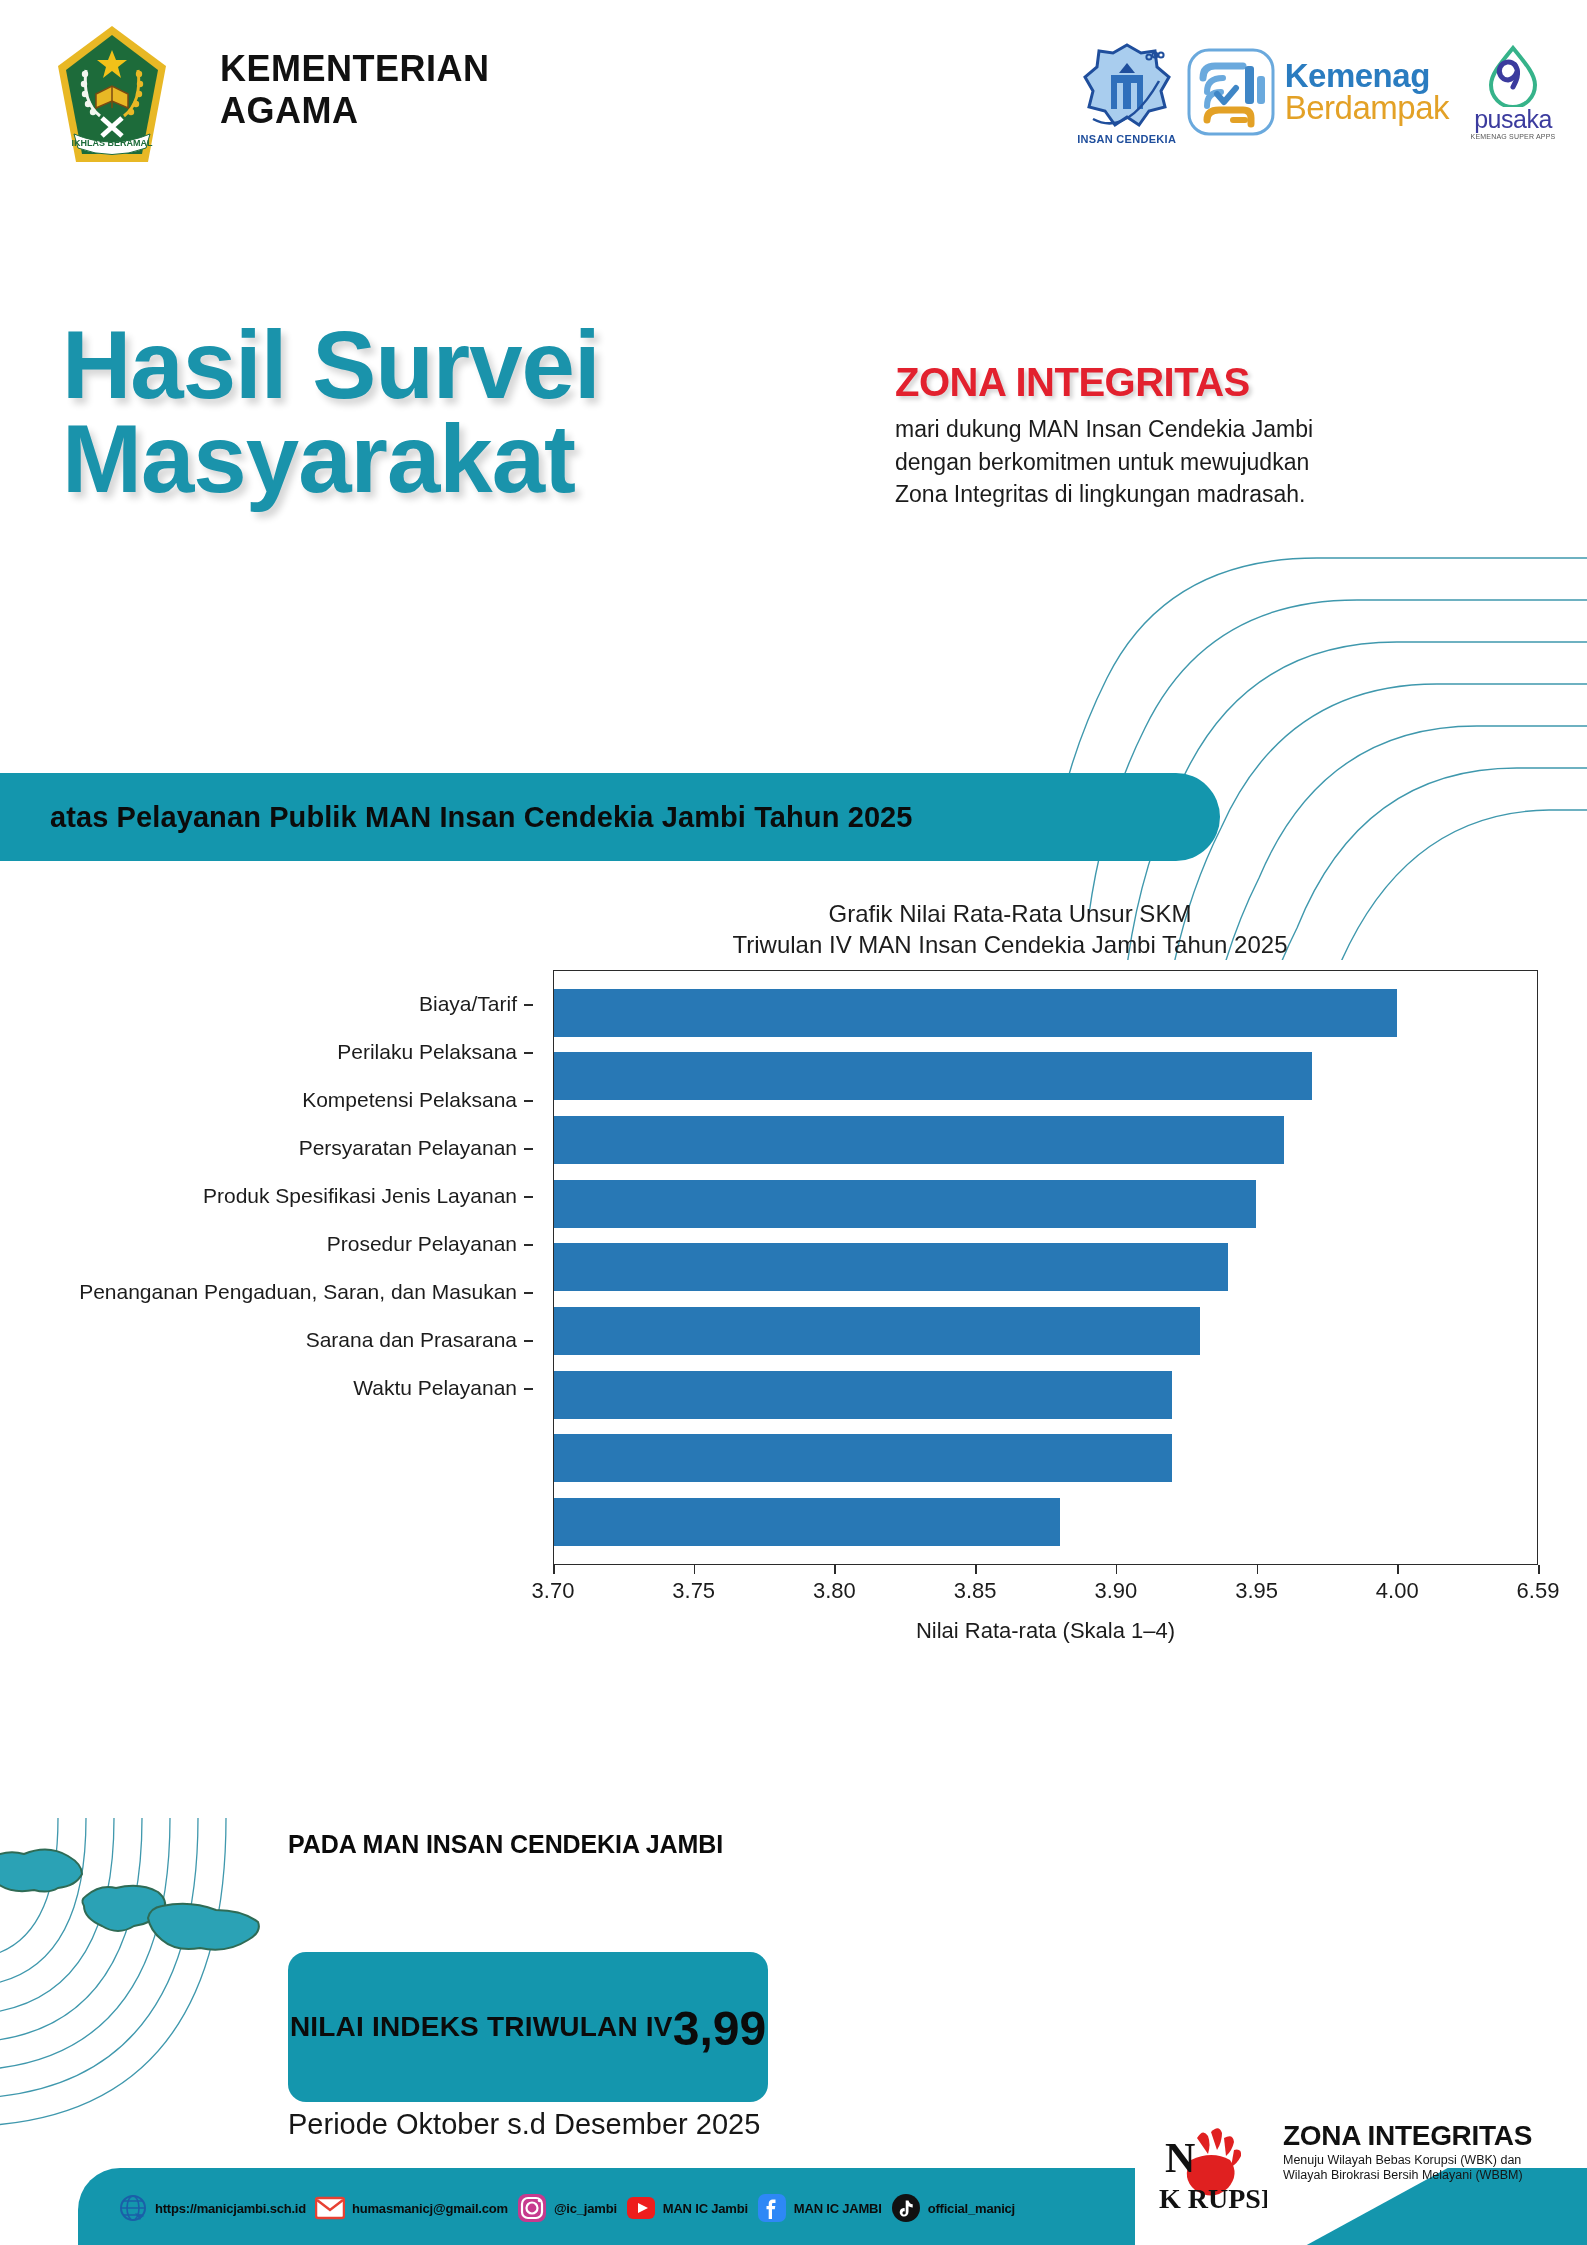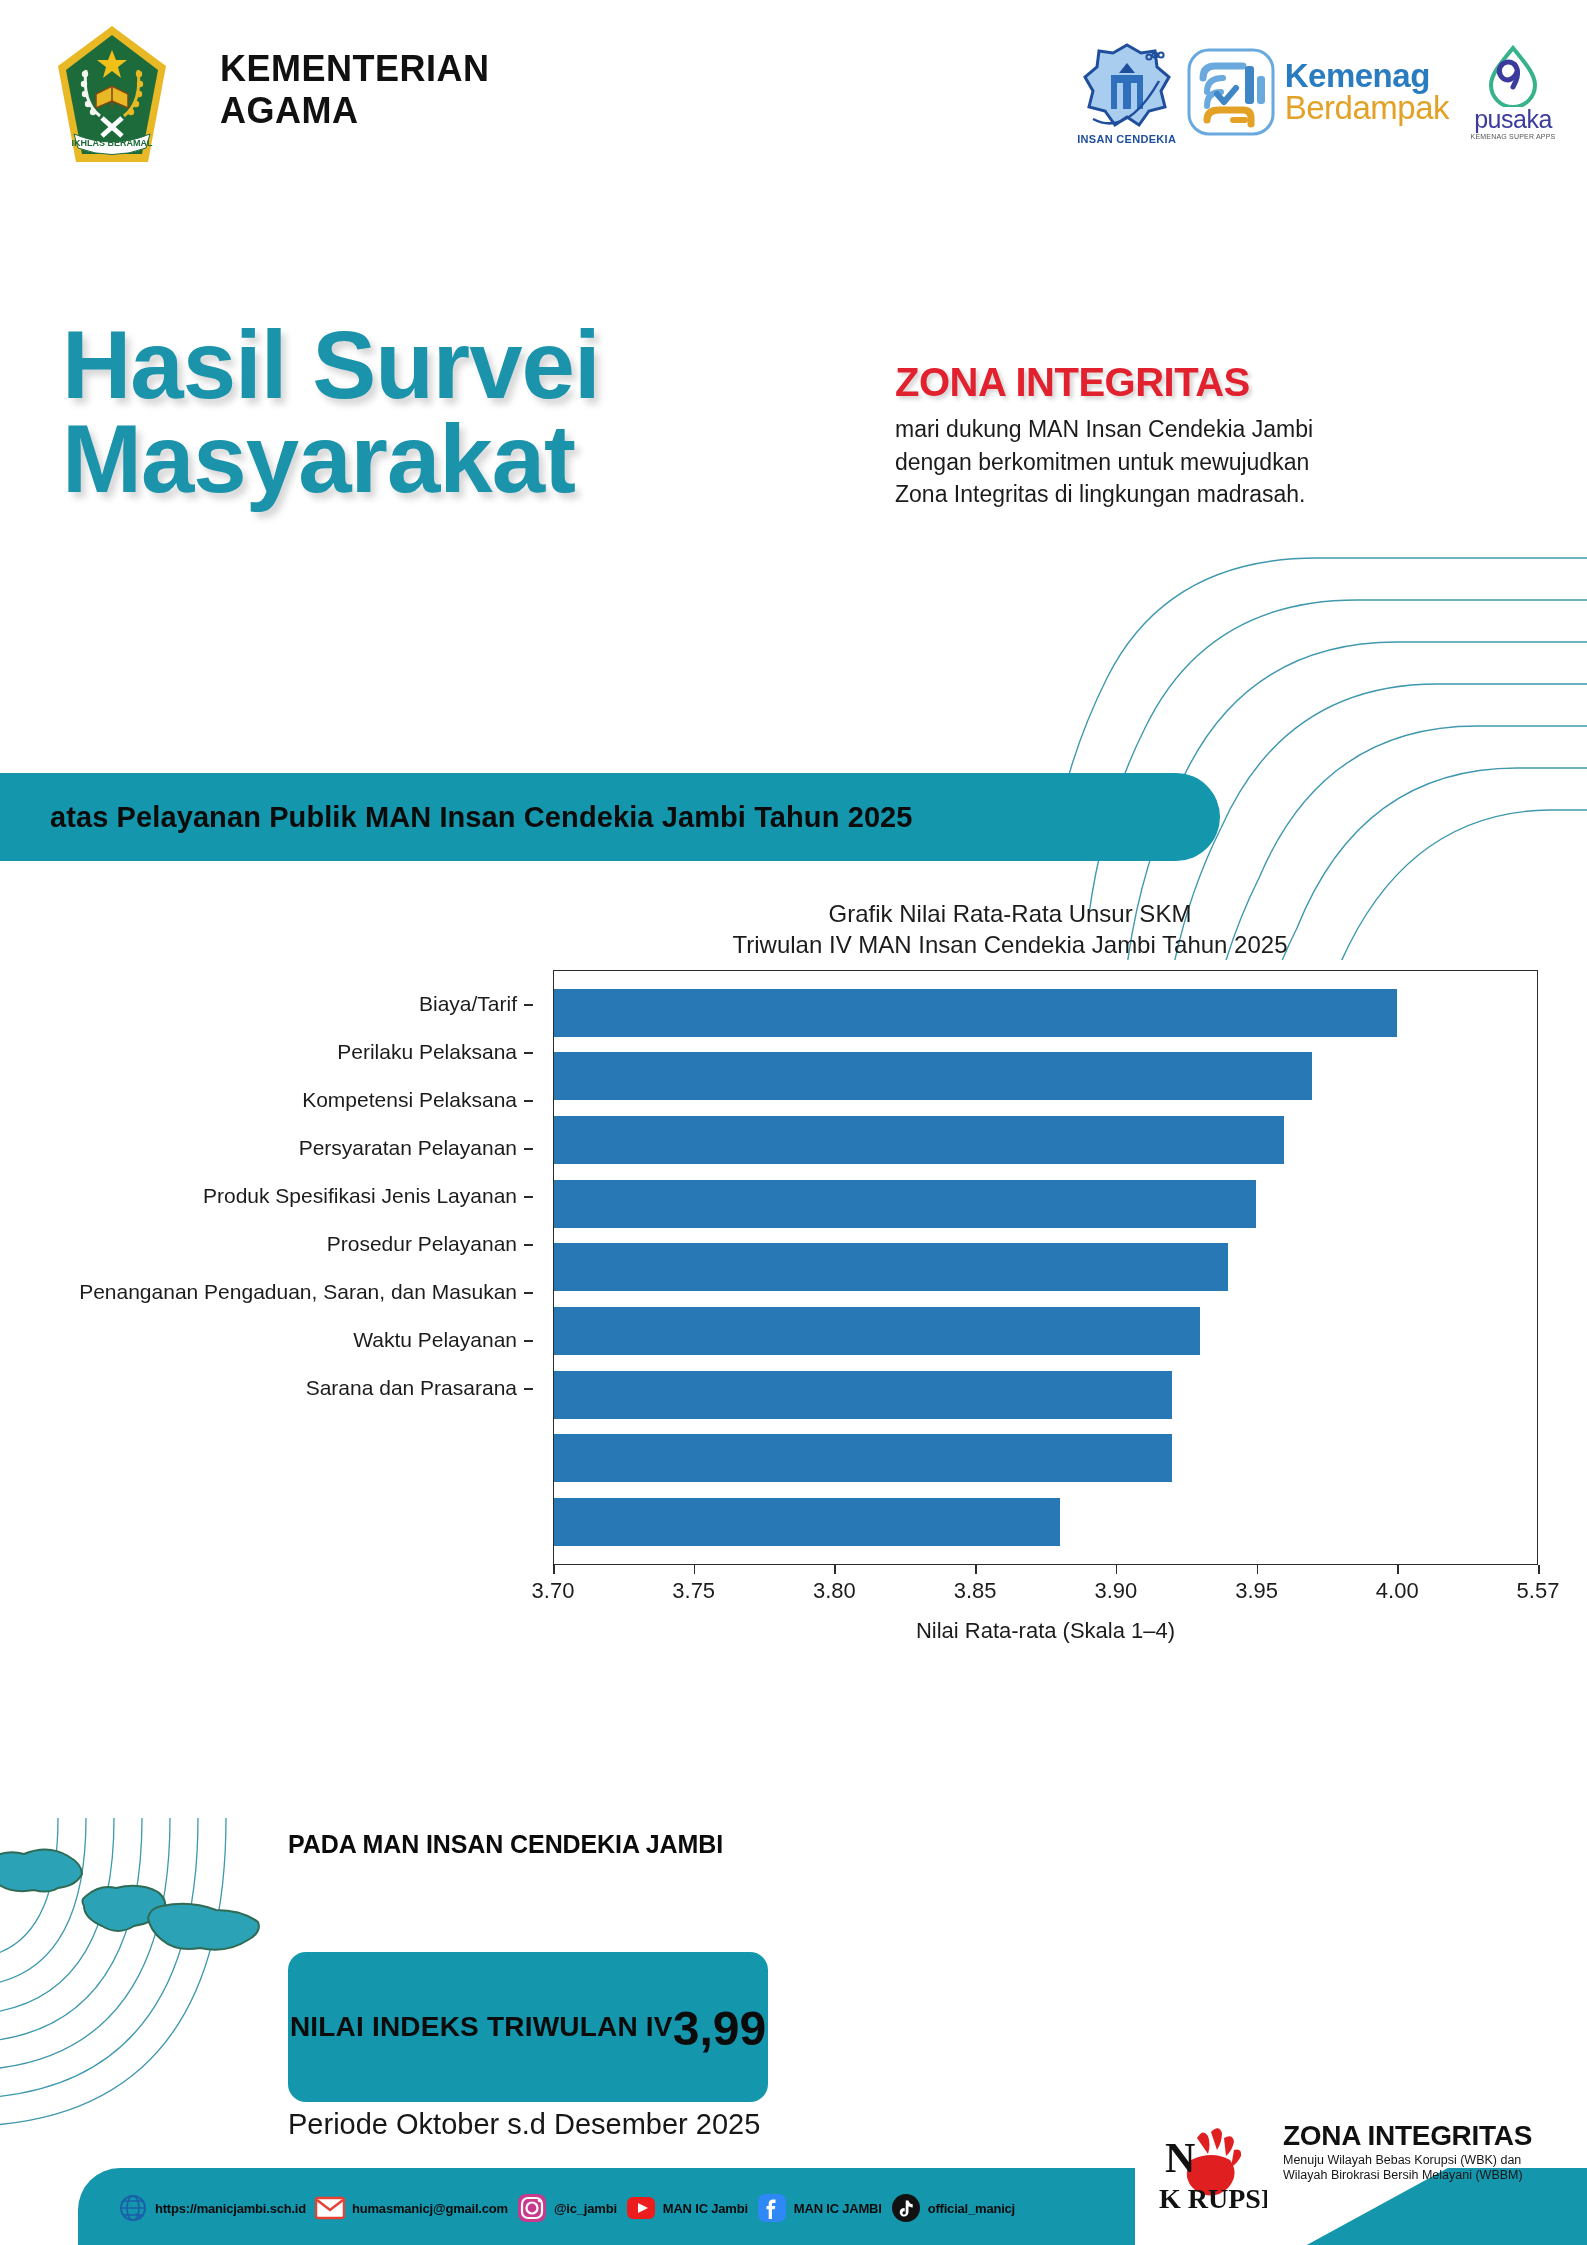--- a/index.html
+++ b/index.html
@@ -269,22 +269,22 @@
   </div>
 
   <div class="cat-labels" id="cat-labels">
       <div class="cat">Biaya/Tarif</div>
       <div class="cat">Perilaku Pelaksana</div>
       <div class="cat">Kompetensi Pelaksana</div>
       <div class="cat">Persyaratan Pelayanan</div>
       <div class="cat">Produk Spesifikasi Jenis Layanan</div>
       <div class="cat">Prosedur Pelayanan</div>
       <div class="cat">Penanganan Pengaduan, Saran, dan Masukan</div>
+      <div class="cat">Sarana dan Prasarana</div>
       <div class="cat">Waktu Pelayanan</div>
-      <div class="cat">Sarana dan Prasarana</div>
     </div>
 
   <div class="plot-box">
     <div class="bars" id="bars">
         <div class="bar-row">
           <div class="bar" style="width: 85.7143%; background: rgb(40, 120, 181);"></div>
         </div>
         <div class="bar-row">
           <div class="bar" style="width: 77.1429%; background: rgb(40, 120, 181);"></div>
         </div>
@@ -321,21 +321,21 @@
       <div class="xlab" style="left: 281.429px;">3.80</div>
       <div class="xtick" style="left: 422.143px;"></div>
       <div class="xlab" style="left: 422.143px;">3.85</div>
       <div class="xtick" style="left: 562.857px;"></div>
       <div class="xlab" style="left: 562.857px;">3.90</div>
       <div class="xtick" style="left: 703.571px;"></div>
       <div class="xlab" style="left: 703.571px;">3.95</div>
       <div class="xtick" style="left: 844.286px;"></div>
       <div class="xlab" style="left: 844.286px;">4.00</div>
       <div class="xtick" style="left: 985px;"></div>
-      <div class="xlab" style="left: 985px;">5.57</div>
+      <div class="xlab" style="left: 985px;">6.59</div>
     </div>
   <div class="xaxis-title">Nilai Rata-rata (Skala 1–4)</div>
 </div>
 
 <svg class="islands" viewBox="0 0 320 340">
   <g fill="none" stroke="#3f98ad" stroke-width="1.3">
     <path d="M68 0 q0 130 -80 140"></path>
     <path d="M96 0 q0 158 -108 168"></path>
     <path d="M124 0 q0 186 -136 196"></path>
     <path d="M152 0 q0 214 -164 224"></path>

